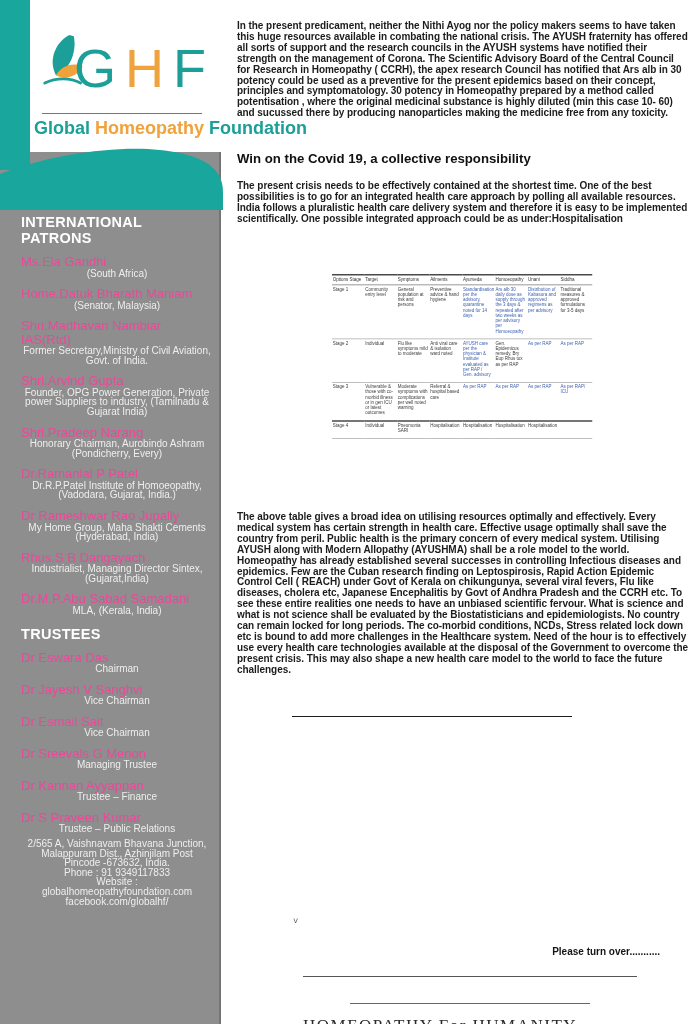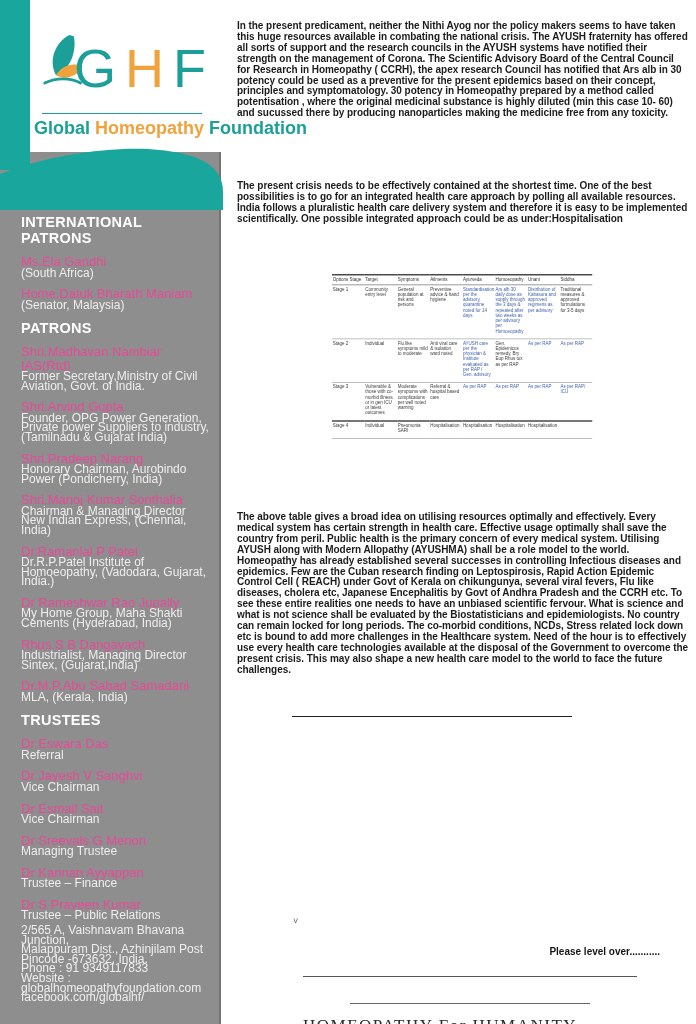--- a/index.html
+++ b/index.html
@@ -22,21 +22,21 @@
   .lt-teal { color:#1b9f98; } .lt-orange { color:#f0a23d; }
   .logo-divider { position:absolute; left:20px; top:101px; width:160px; border-top:1.5px solid #1b9f98; }
   .tagline { position:absolute; left:12px; top:106px; width:185px; font-size:18px;
              font-weight:600; white-space:nowrap; }
 
   .sb-sections { position:absolute; left:0; top:204px; width:221px; padding:0 8px 0 21px; }
   .sb-heading { color:#ffffff; font-weight:700; font-size:14.5px; letter-spacing:0.3px;
                 margin:10px 0 9px 0; }
   .sb-entry { margin-bottom:5px; }
   .sb-name { color:#ec4899; font-size:13px; line-height:13.5px;margin-top:9px; }
-  .sb-desc { color:#eeeeee; font-size:12px; line-height:9.6px; white-space:pre-line; }
+  .sb-desc { color:#eeeeee; font-size:10px; line-height:9.6px; white-space:pre-line;text-align:center; }
 
   
   #main { position:absolute; left:237px; top:0; width:451px; height:1016px; color:#1a1a1a; }
   .para { position:absolute; left:0; width:451px; font-weight:700; font-size:10px;
           line-height:10.9px; letter-spacing:-0.05px; color:#1c1c1c; }
   .p1 { top:21px; }
   .hdg { position:absolute; left:0; top:151px; font-size:13.2px; font-weight:700; color:#111; }
   .p2 { top:181px; }
   .p3 { top:512px; }
 
@@ -88,57 +88,52 @@
     <div class="sb-sections">
         <div class="sb-heading">INTERNATIONAL PATRONS</div>
         <div class="sb-entry">
           <div class="sb-name">Ms.Ela Gandhi</div>
           <div class="sb-desc">(South Africa)</div>
         </div>
         <div class="sb-entry">
           <div class="sb-name">Home.Datuk Bharath Maniam</div>
           <div class="sb-desc">(Senator, Malaysia)</div>
         </div>
-        <div class="sb-heading">PATRONS</div>
         <div class="sb-entry">
           <div class="sb-name">Shri.Madhavan Nambiar IAS(Rtd)</div>
           <div class="sb-desc">Former Secretary,Ministry of Civil Aviation, Govt. of India.</div>
         </div>
         <div class="sb-entry">
           <div class="sb-name">Shri.Arvind Gupta</div>
           <div class="sb-desc">Founder, OPG Power Generation, Private power Suppliers to industry, (Tamilnadu &amp; Gujarat India)</div>
         </div>
         <div class="sb-entry">
           <div class="sb-name">Shri.Pradeep Narang</div>
-          <div class="sb-desc">Honorary Chairman, Aurobindo Power (Pondicherry, India)</div>
-        </div>
-        <div class="sb-entry">
-          <div class="sb-name">Shri.Manoj Kumar Sonthalia</div>
-          <div class="sb-desc">Chairman &amp; Managing Director New Indian Express, (Chennai, India)</div>
+          <div class="sb-desc">Honorary Chairman, Aurobindo Ashram (Pondicherry, Every)</div>
         </div>
         <div class="sb-entry">
           <div class="sb-name">Dr.Ramanlal P Patel</div>
           <div class="sb-desc">Dr.R.P.Patel Institute of Homoeopathy, (Vadodara, Gujarat, India.)</div>
         </div>
         <div class="sb-entry">
           <div class="sb-name">Dr Rameshwar Rao Jupally</div>
           <div class="sb-desc">My Home Group, Maha Shakti Cements (Hyderabad, India)</div>
         </div>
         <div class="sb-entry">
           <div class="sb-name">Rhus.S B Dangayach</div>
           <div class="sb-desc">Industrialist, Managing Director Sintex, (Gujarat,India)</div>
         </div>
         <div class="sb-entry">
           <div class="sb-name">Dr.M.P.Abu Sabad Samadani</div>
           <div class="sb-desc">MLA, (Kerala, India)</div>
         </div>
         <div class="sb-heading">TRUSTEES</div>
         <div class="sb-entry">
           <div class="sb-name">Dr Eswara Das</div>
-          <div class="sb-desc">Referral</div>
+          <div class="sb-desc">Chairman</div>
         </div>
         <div class="sb-entry">
           <div class="sb-name">Dr Jayesh V Sanghvi</div>
           <div class="sb-desc">Vice Chairman</div>
         </div>
         <div class="sb-entry">
           <div class="sb-name">Dr Esmail Sait</div>
           <div class="sb-desc">Vice Chairman</div>
         </div>
         <div class="sb-entry">
@@ -159,20 +154,21 @@
 Pincode -673632, India.
 Phone : 91 9349117833
 Website : globalhomeopathyfoundation.com
 facebook.com/globalhf/</div>
         </div>
       </div>
   </div>
 
   <div id="main">
     <div class="para p1">In the present predicament, neither the Nithi Ayog nor the policy makers seems to have taken this huge resources available in combating the national crisis. The AYUSH fraternity has offered all sorts of support and the research councils in the AYUSH systems have notified their strength on the management of Corona. The  Scientific Advisory Board of the Central Council for Research in Homeopathy ( CCRH), the apex research Council has  notified that Ars alb in 30 potency could be used as a preventive for the present epidemics based on their concept, principles and symptomatology. 30 potency in Homeopathy prepared  by  a method called potentisation , where the original  medicinal substance is highly diluted (min this case  10- 60) and sucussed there by producing nanoparticles making the medicine  free from any toxicity.</div>
+    <div class="hdg">Win on the Covid 19, a collective responsibility</div>
     <div class="para p2">The present crisis needs to be effectively contained at the shortest time. One of the best possibilities is to go for an integrated health care approach by polling all available resources.   India follows a pluralistic health care delivery system and therefore it is easy to be implemented scientifically.  One possible integrated approach could be as under:Hospitalisation</div>
 
     <div class="table-wrap">
       <table class="covid">
         <thead>
             <tr id="tbl-head-row">
               <th>Options Stage</th>
               <th>Target</th>
               <th>Symptoms</th>
               <th>Ailments</th>
@@ -223,19 +219,19 @@
               <td>Hospitalisation</td>
               <td></td>
             </tr>
           </tbody>
       </table>
     </div>
 
     <div class="para p3">The above table gives a broad idea on utilising resources optimally and effectively. Every medical system has certain strength in health care. Effective usage optimally shall save the country from peril. Public health is the primary concern of every medical system. Utilising AYUSH along with Modern Allopathy (AYUSHMA) shall be a role model to the world. Homeopathy has already established several successes  in controlling Infectious diseases and epidemics. Few are the Cuban research finding on Leptospirosis,  Rapid Action Epidemic Control Cell ( REACH) under Govt of Kerala on chikungunya, several viral fevers, Flu like diseases, cholera etc, Japanese Encephalitis by Govt of Andhra Pradesh and the CCRH etc.  To see these entire realities one needs to have an unbiased scientific fervour. What is science and what is not science shall be evaluated by the Biostatisticians and epidemiologists. No country can remain locked for long periods. The co-morbid conditions, NCDs, Stress related lock down etc is bound to add more challenges in the Healthcare system. Need of the hour is to effectively use every health care technologies available at the disposal of the Government to overcome the present crisis. This may also shape a new health care model to the world to face the future challenges.</div>
     <div class="hr1"></div>
     <div class="caret">˅</div>
-    <div class="pto">Please level over...........</div>
+    <div class="pto">Please turn over...........</div>
 
     <div class="footer-line"></div>
     <div class="footer-text">HOMEOPATHY For HUMANITY</div>
     <div class="footer-underline"></div>
   </div>
 </div>
 
 </body></html>

